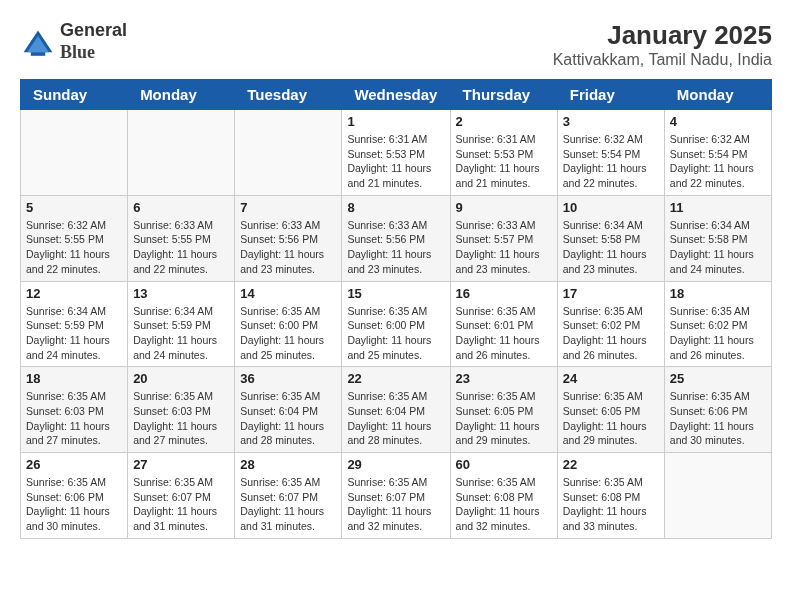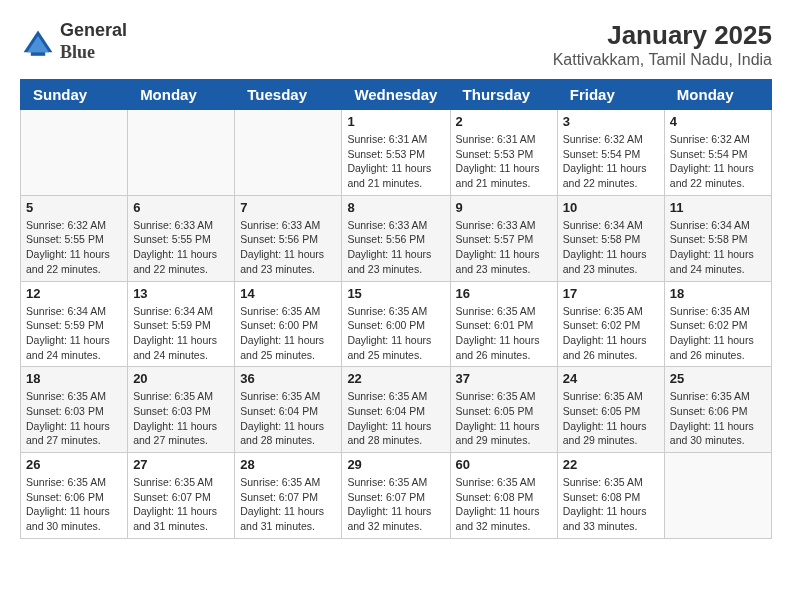--- a/index.html
+++ b/index.html
@@ -277,21 +277,21 @@
 and 28 minutes.</div>
         </td>
         <td>
           <div class="day-number">22</div>
           <div class="day-info" style="white-space: pre-line;">Sunrise: 6:35 AM
 Sunset: 6:04 PM
 Daylight: 11 hours
 and 28 minutes.</div>
         </td>
         <td>
-          <div class="day-number">37</div>
+          <div class="day-number">23</div>
           <div class="day-info" style="white-space: pre-line;">Sunrise: 6:35 AM
 Sunset: 6:05 PM
 Daylight: 11 hours
 and 29 minutes.</div>
         </td>
         <td>
           <div class="day-number">24</div>
           <div class="day-info" style="white-space: pre-line;">Sunrise: 6:35 AM
 Sunset: 6:05 PM
 Daylight: 11 hours

